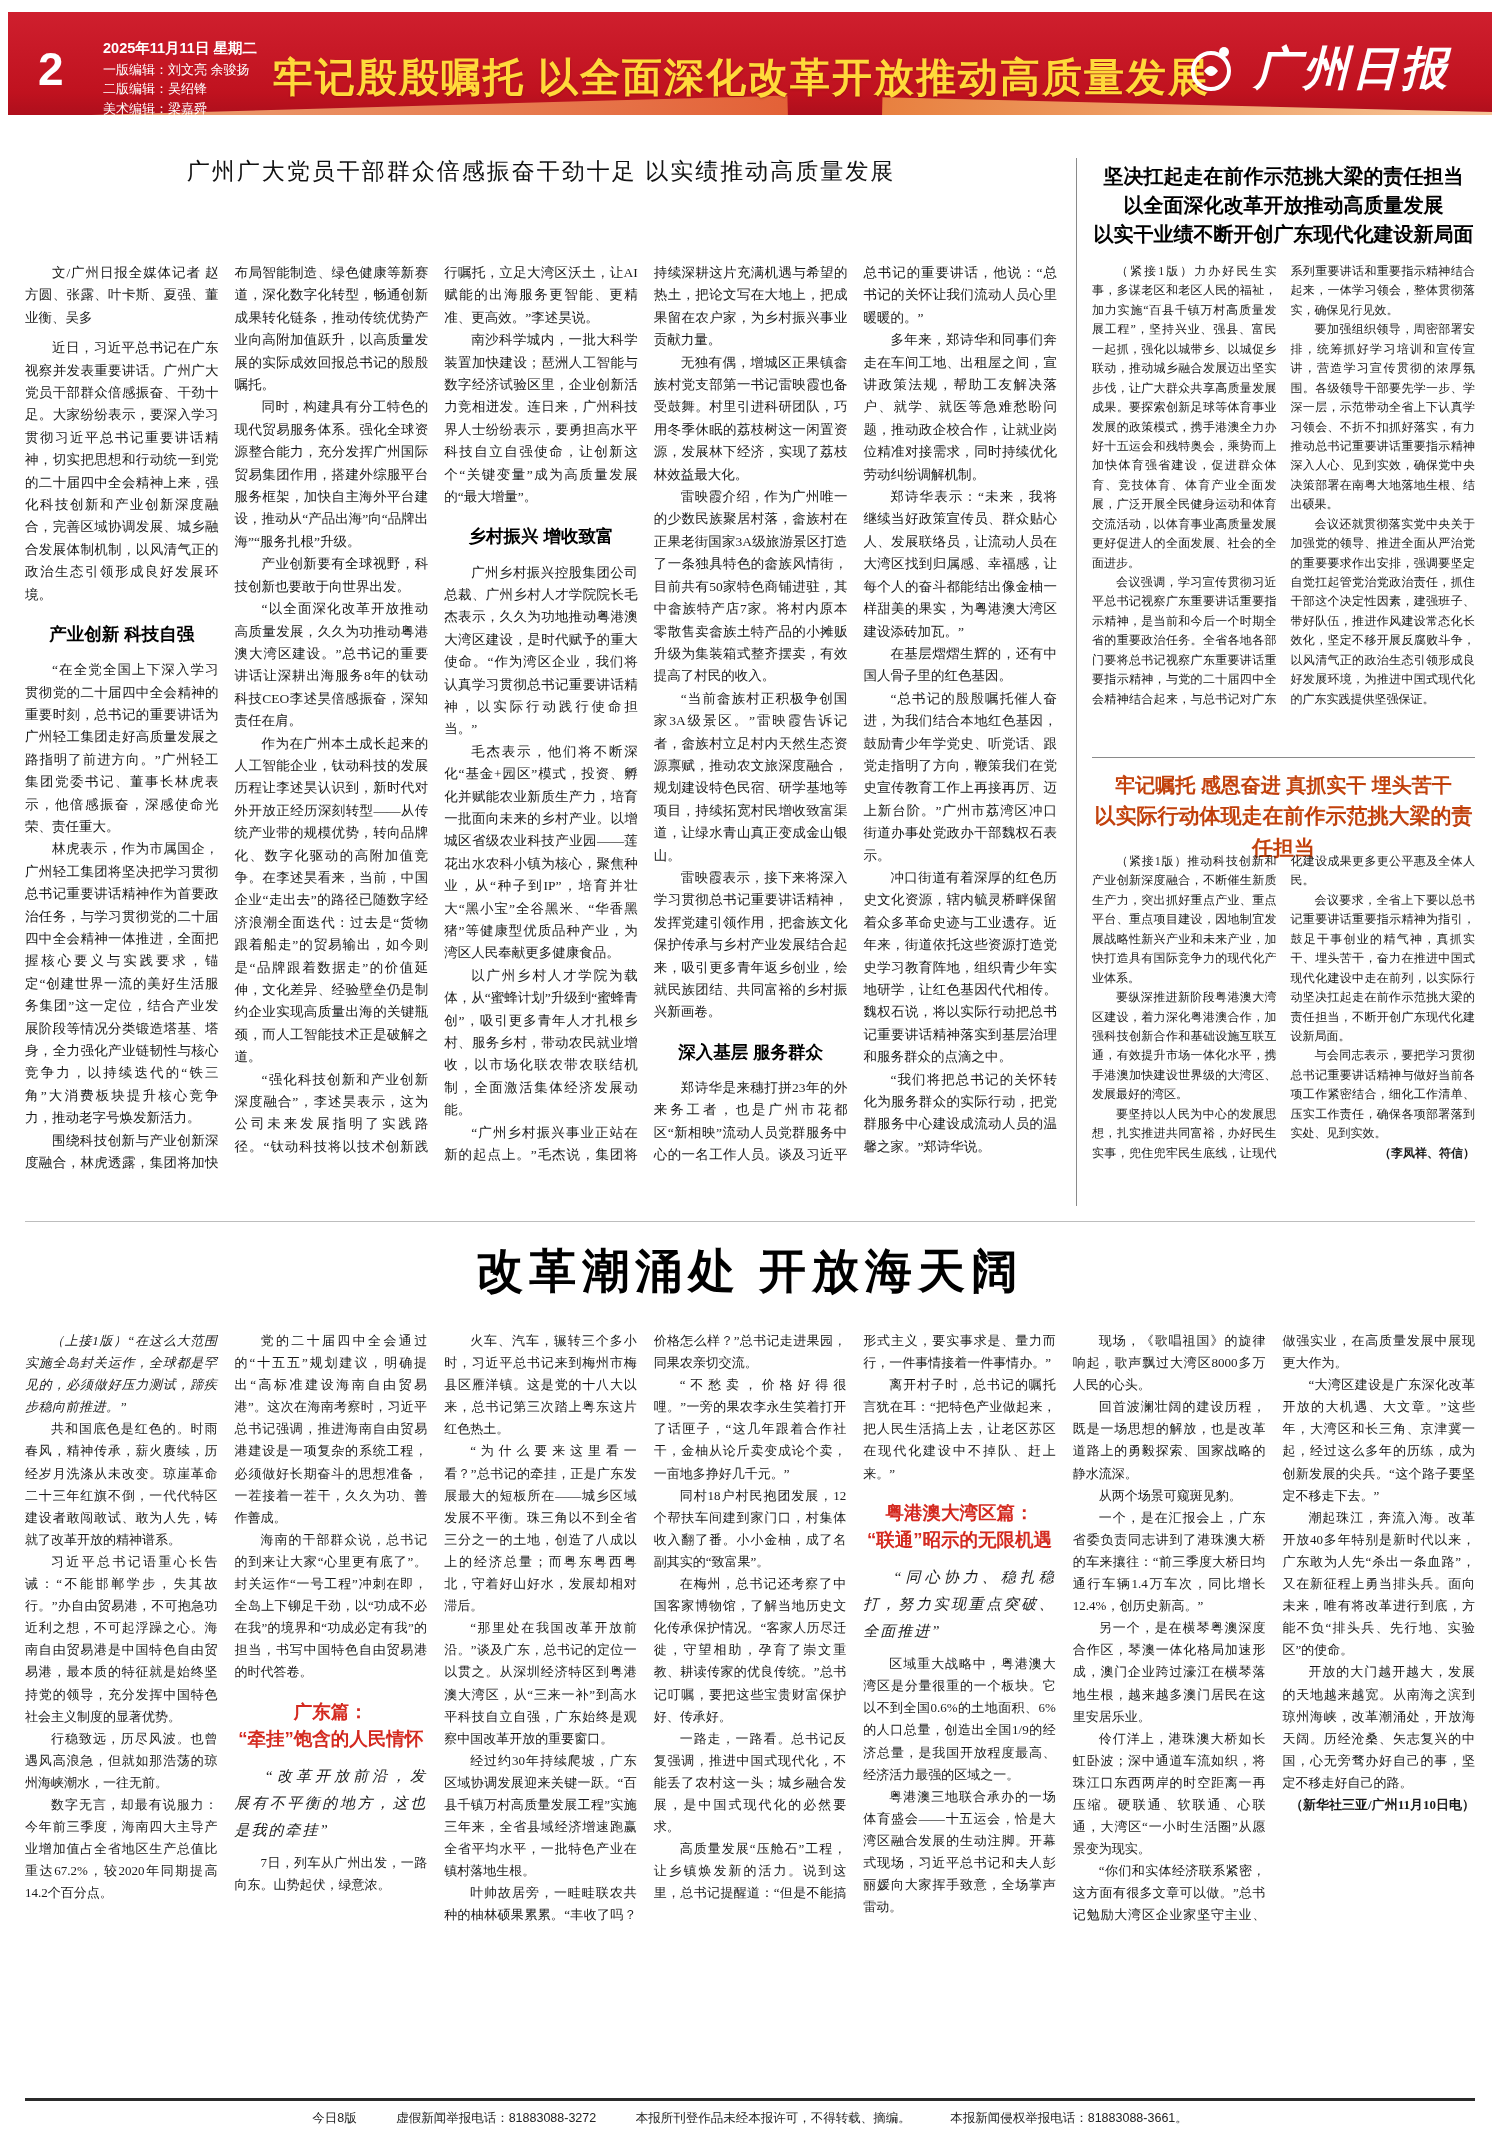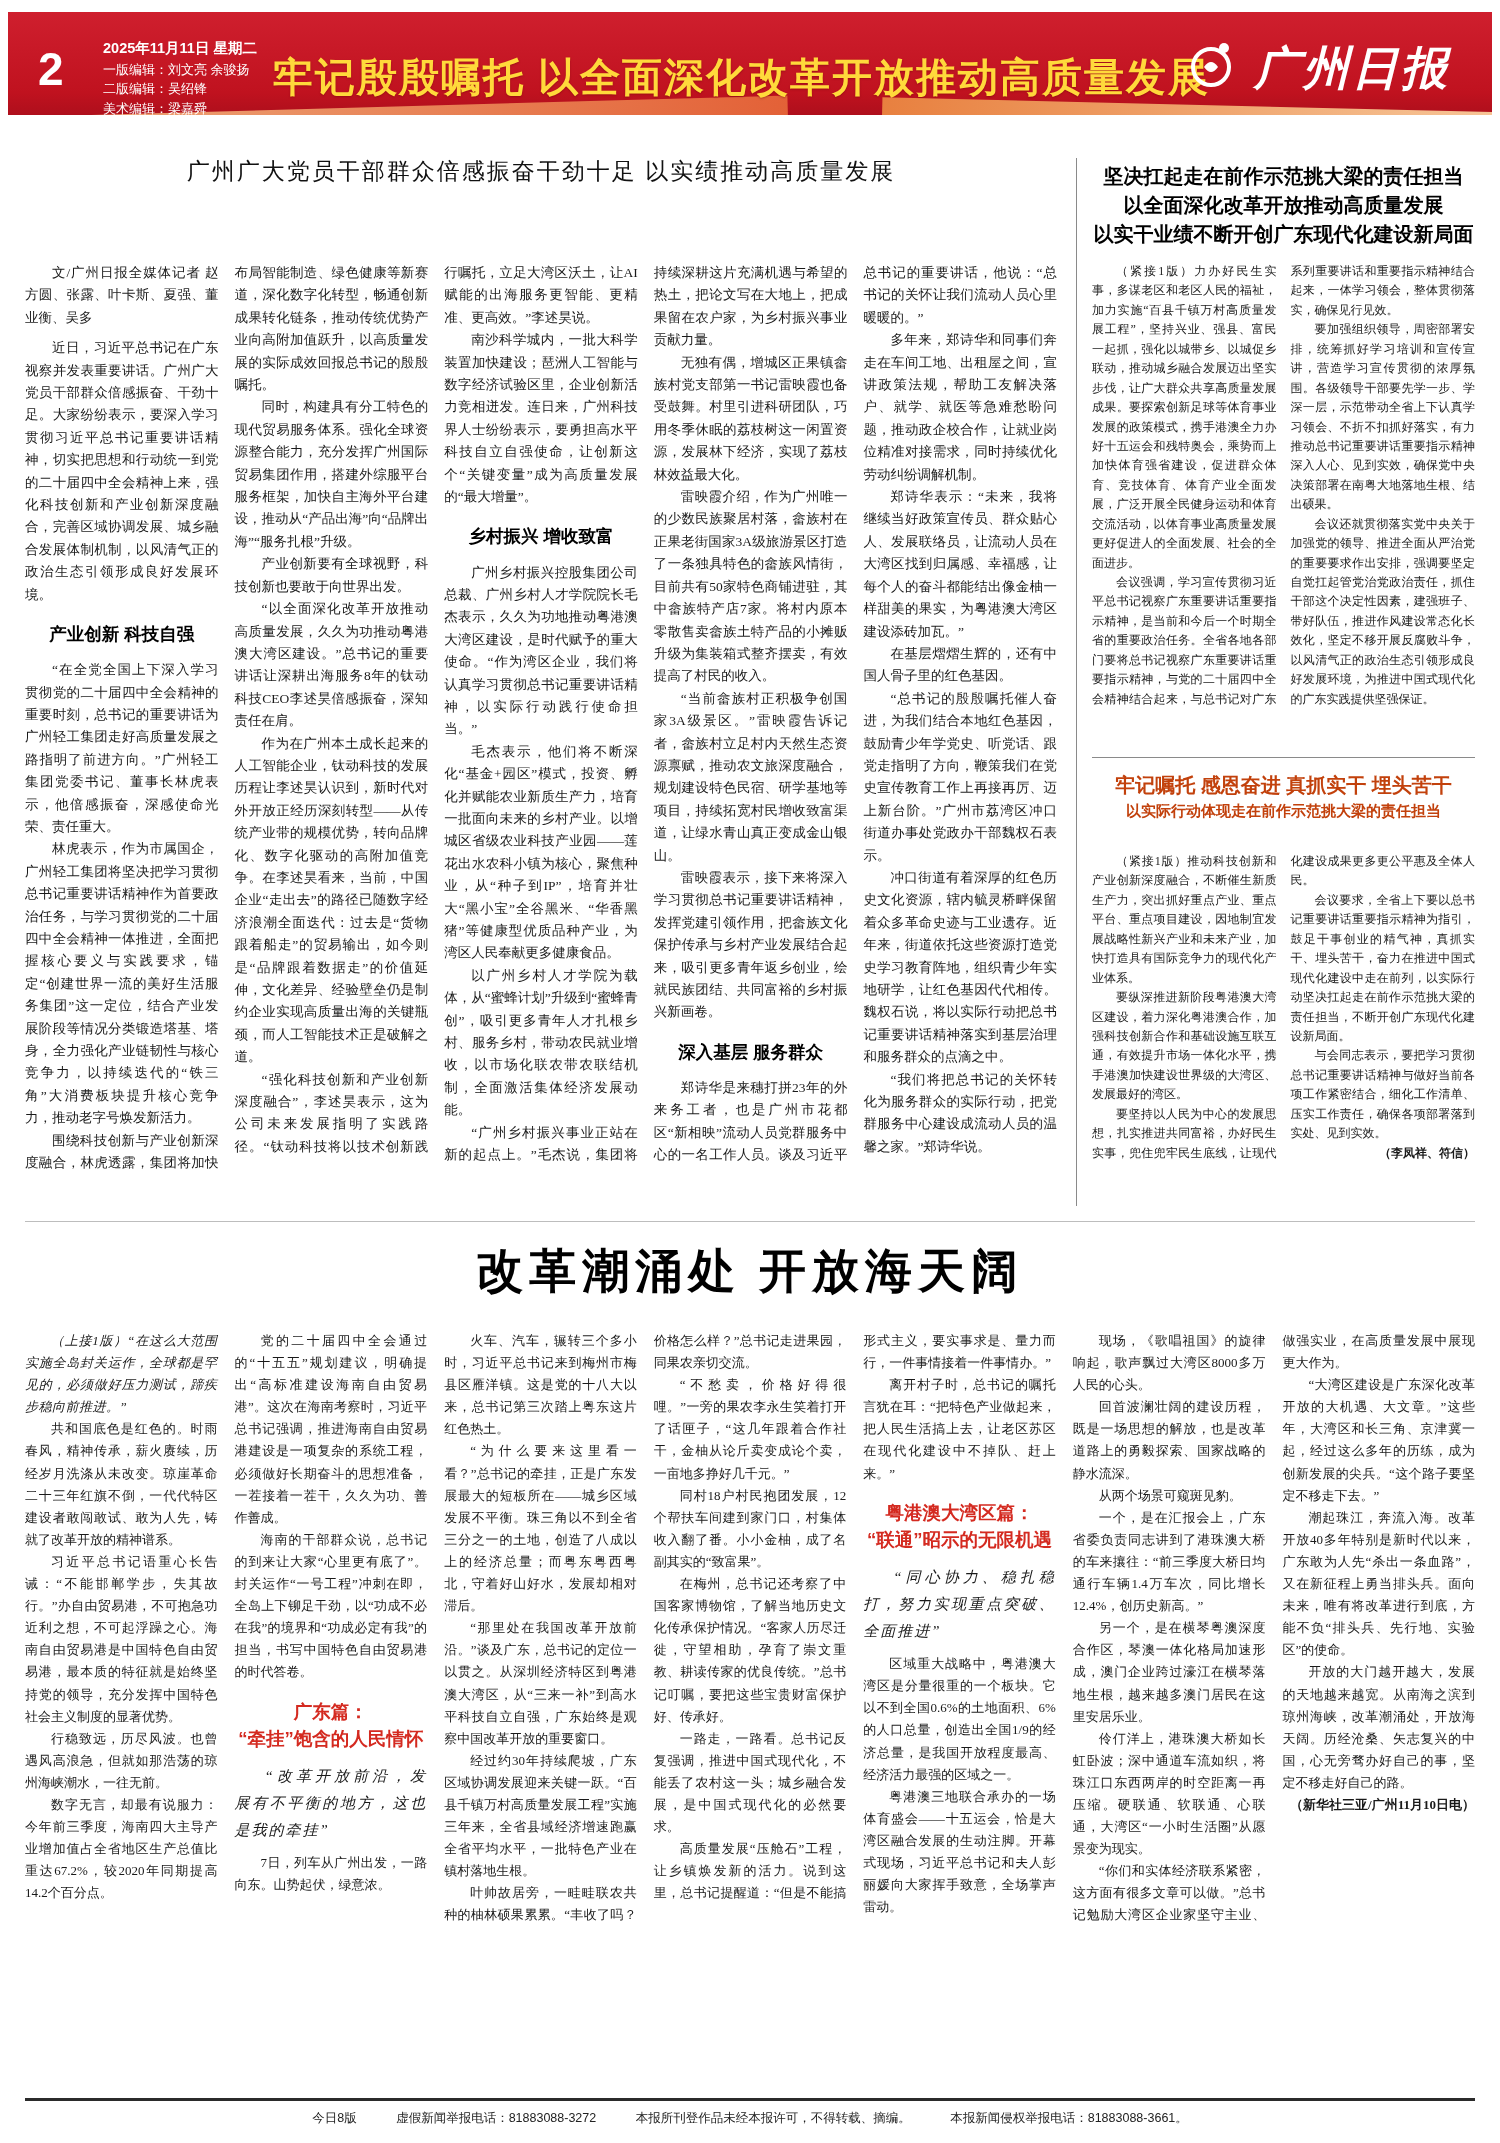--- a/index.html
+++ b/index.html
@@ -13,21 +13,21 @@
   .masthead::after{content:"";position:absolute;right:-30px;bottom:-20px;width:640px;height:30px;
             background:linear-gradient(90deg,#e8803f,#f7c89b);transform:rotate(1.4deg);}
   .pagenum{position:absolute;left:30px;top:34px;font-family:"Liberation Sans",sans-serif;
            font-size:46px;font-weight:900;color:#fff;line-height:1;}
   .dateblock{position:absolute;left:95px;top:26px;color:#fff;font-family:"Liberation Sans",sans-serif;
              font-size:13px;line-height:1.5;}
   .dateblock .d0{font-size:14.5px;font-weight:700;}
   .banner{position:absolute;left:265px;top:38px;width:790px;text-align:center;
           font-family:"Liberation Sans",sans-serif;font-size:40px;font-weight:900;color:#ffd93b;
           letter-spacing:2px;white-space:nowrap;text-shadow:0 1px 2px rgba(90,0,0,.35);}
-  .brand{position:absolute;right:42px;top:26px;display:flex;align-items:flex-start;gap:16px;color:#fff;}
+  .brand{position:absolute;right:42px;top:26px;display:flex;align-items:flex-end;gap:16px;color:#fff;}
   .brand-name{font-size:46px;font-weight:700;font-style:italic;letter-spacing:3px;
               font-family:"Liberation Serif",serif;white-space:nowrap;}
   
   .kicker{position:absolute;left:25px;top:156px;width:1032px;text-align:center;
           font-family:"Liberation Sans",sans-serif;font-size:23px;letter-spacing:2px;color:#111;}
   .main-headline{position:absolute;left:25px;top:184px;width:1032px;text-align:center;
           font-family:"Liberation Sans",sans-serif;font-size:58px;font-weight:900;letter-spacing:2px;
           color:#000;white-space:nowrap;}
   .left-body{position:absolute;left:25px;top:262px;width:1032px;height:945px;
           column-count:5;column-gap:16px;font-size:13.5px;line-height:1.66;text-align:justify;overflow:hidden;}
@@ -39,21 +39,21 @@
   
   .rs1-head{position:absolute;left:1092px;top:162px;width:383px;text-align:center;
             font-family:Liberation Serif, serif;font-size:20px;font-weight:800;line-height:1.45;color:#000;}
   .rs-body{position:absolute;left:1092px;width:383px;column-count:2;column-gap:14px;
            font-size:12px;line-height:1.62;text-align:justify;overflow:hidden;}
   #rs1-body{top:262px;height:486px;}
   .hdivider{position:absolute;left:1092px;top:757px;width:383px;height:1px;background:#8a8a8a;}
   .rs2-head{position:absolute;left:1092px;top:770px;width:383px;text-align:center;
             font-family:"Liberation Sans",sans-serif;font-weight:800;color:#c2410c;line-height:1.5;}
   .rs2-head .l1{font-size:20px;}
-  .rs2-head .l2{font-size:15px;}
+  .rs2-head .l2{font-size:21px;}
   #rs2-body{top:852px;height:355px;}
   .end-byline{text-align:right;text-indent:0 !important;font-weight:700;}
   
   .feature-rule{position:absolute;left:25px;top:1221px;width:1450px;height:1px;background:#bdbdbd;}
   .feature-head{position:absolute;left:25px;top:1240px;width:1450px;text-align:center;
                 font-size:47px;font-weight:700;letter-spacing:6px;color:#000;font-family:"Liberation Serif",serif;}
   .feature-body{position:absolute;left:25px;top:1330px;width:1450px;height:748px;
                 column-count:7;column-gap:17px;font-size:13px;line-height:1.7;text-align:justify;overflow:hidden;}
   .lead{font-style:italic;letter-spacing:.5px;}
   .red-head{color:#d42a20;font-family:"Liberation Sans",sans-serif;font-weight:800;text-align:center;

